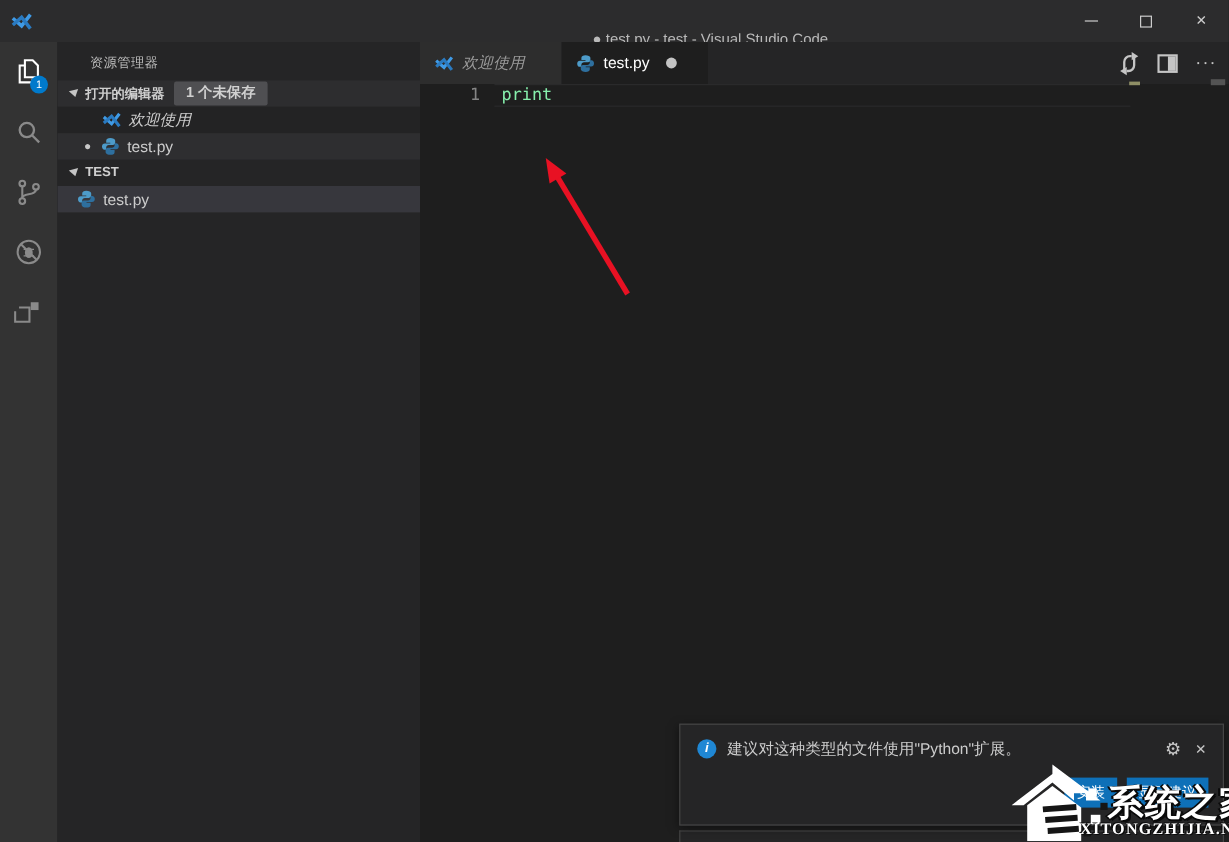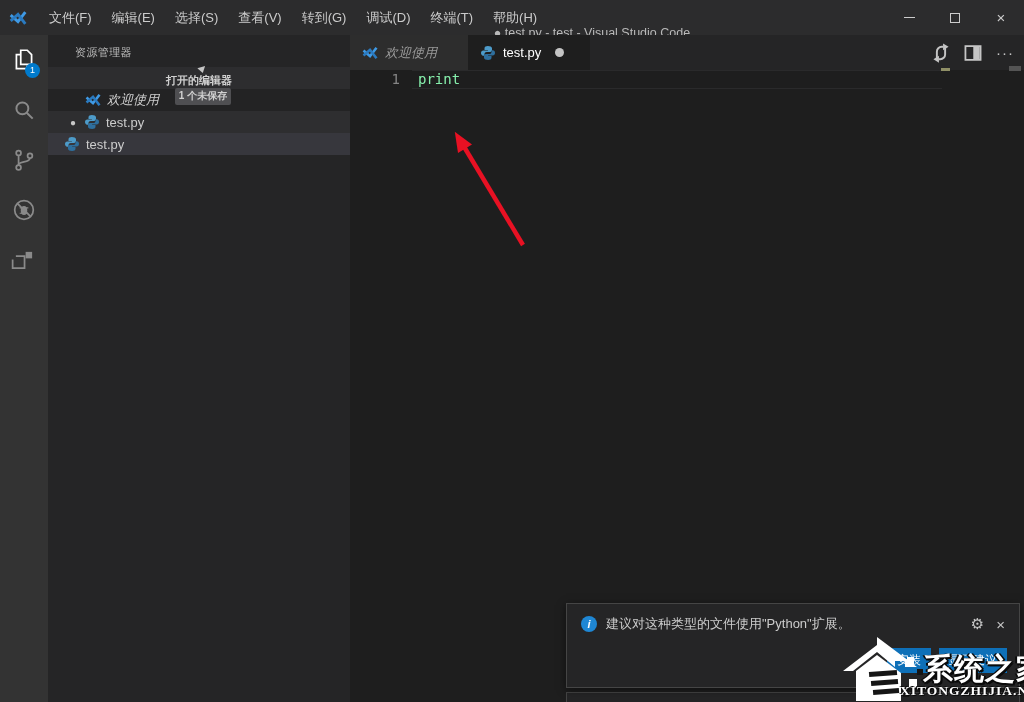--- a/index.html
+++ b/index.html
@@ -25,25 +25,25 @@
   .activitybar { position:absolute; left:0; top:35px; width:48px; height:667px; background:#333333; }
   .act-item { position:relative; width:48px; height:50px; display:flex; align-items:center; justify-content:center; }
   .act-item svg { width:26px; height:26px; }
   .act-badge { position:absolute; left:25px; top:28px; width:15px; height:15px; border-radius:50%;
     background:#007acc; color:#fff; font-size:9px; line-height:15px; text-align:center; }
 
   
   .sidebar { position:absolute; left:48px; top:35px; width:302px; height:667px; background:#252526; }
   .sb-title { height:32px; padding:10px 0 0 27px; font-size:11px; color:#bcbcbc; letter-spacing:.4px; }
   .row { height:22px; display:flex; align-items:center; font-size:13px; color:#cccccc; cursor:default; }
-  .row-header { font-size:11px; font-weight:bold; color:#cfcfcf;flex-direction:column; }
+  .row-header { font-size:11px; font-weight:bold; color:#cfcfcf; }
   .twisty { width:0; height:0; border-left:4px solid transparent; border-right:4px solid transparent;
     border-top:6px solid #c5c5c5; margin:0 5px 0 10px; transform:rotate(-15deg); }
-  .badge-pill { background:#4f4f52; color:#d0d0d0; font-size:10px; font-weight:bold;
-    padding:1px 4px 2px; border-radius:2px; margin-left:8px; }
+  .badge-pill { background:#4f4f52; color:#d0d0d0; font-size:12px; font-weight:bold;
+    padding:1px 10px 2px; border-radius:2px; margin-left:8px; }
   .row-welcome { background:#232324; padding-left:37px; }
   .row-welcome .lbl { font-style:italic; }
   .row-openfile { background:#2e2e30; }
   .unsaved-dot { width:22px; text-align:center; color:#c8c8c8; font-size:10px; margin-left:14px; }
   .row-openfile svg, .row-welcome svg, .row-file svg { width:16px; height:16px; margin-right:6px; flex:0 0 auto; }
   .row-file { background:#37373d; padding-left:16px; }
   .hdr-open { background:#2d2d2f; }
 
   
   .editor-area { position:absolute; left:350px; top:35px; width:674px; height:667px; background:#1e1e1e; }
@@ -96,30 +96,20 @@
 </head>
 <body>
 
 <div class="app">
 
   <div class="titlebar">
     <svg class="tb-logo" viewBox="0 0 16 16">
       <path d="M1.5 5.5 L8 11.2 L14.5 2.8" stroke="#3f9ae5" stroke-width="2.6" fill="none"></path>
       <path d="M1.5 10.5 L8 4.8 L14.5 13.2" stroke="#2a7ac0" stroke-width="2.6" fill="none"></path>
     </svg>
-    <div class="menubar">
-      <div class="menu-item">文件(F)</div>
-      <div class="menu-item">编辑(E)</div>
-      <div class="menu-item">选择(S)</div>
-      <div class="menu-item">查看(V)</div>
-      <div class="menu-item">转到(G)</div>
-      <div class="menu-item">调试(D)</div>
-      <div class="menu-item">终端(T)</div>
-      <div class="menu-item">帮助(H)</div>
-    </div>
     <div class="win-title">● test.py - test - Visual Studio Code</div>
     <div class="win-controls">
       <div class="win-btn">
           <span class="ic-min"></span>
         </div>
       <div class="win-btn">
           <span class="ic-max"></span>
         </div>
       <div class="win-btn">
           <span class="ic-close">×</span>
@@ -185,20 +175,24 @@
 
     <div class="row row-openfile">
       <span class="unsaved-dot">●</span>
       <svg viewBox="0 0 16 16">
         <path fill="#4d9bc9" d="M7.9 1C5.9 1 4.5 1.7 4.5 3.2V5h3.4v.6H3.3C1.9 5.6 1 6.6 1 8.1s.8 2.6 2.2 2.6h1.3V9c0-1.2 1-2.1 2.2-2.1h3.4c1 0 1.9-.8 1.9-1.9V3.2C12 1.8 10 1 7.9 1z"></path>
         <path fill="#2e6f9e" d="M8.1 15c2 0 3.4-.7 3.4-2.2V11H8.1v-.6h4.6c1.4 0 2.3-1 2.3-2.5S14.2 5.3 12.8 5.3h-1.3V7c0 1.2-1 2.1-2.2 2.1H5.9c-1 0-1.9.8-1.9 1.9v1.8C4 14.2 6 15 8.1 15z"></path>
       </svg>
       <span>test.py</span>
     </div>
 
+    <div class="row row-header">
+      <span class="twisty"></span>
+      <span>TEST</span>
+    </div>
 
     <div class="row row-file">
       <svg viewBox="0 0 16 16">
         <path fill="#4d9bc9" d="M7.9 1C5.9 1 4.5 1.7 4.5 3.2V5h3.4v.6H3.3C1.9 5.6 1 6.6 1 8.1s.8 2.6 2.2 2.6h1.3V9c0-1.2 1-2.1 2.2-2.1h3.4c1 0 1.9-.8 1.9-1.9V3.2C12 1.8 10 1 7.9 1z"></path>
         <path fill="#2e6f9e" d="M8.1 15c2 0 3.4-.7 3.4-2.2V11H8.1v-.6h4.6c1.4 0 2.3-1 2.3-2.5S14.2 5.3 12.8 5.3h-1.3V7c0 1.2-1 2.1-2.2 2.1H5.9c-1 0-1.9.8-1.9 1.9v1.8C4 14.2 6 15 8.1 15z"></path>
       </svg>
       <span>test.py</span>
     </div>
   </div>
 

